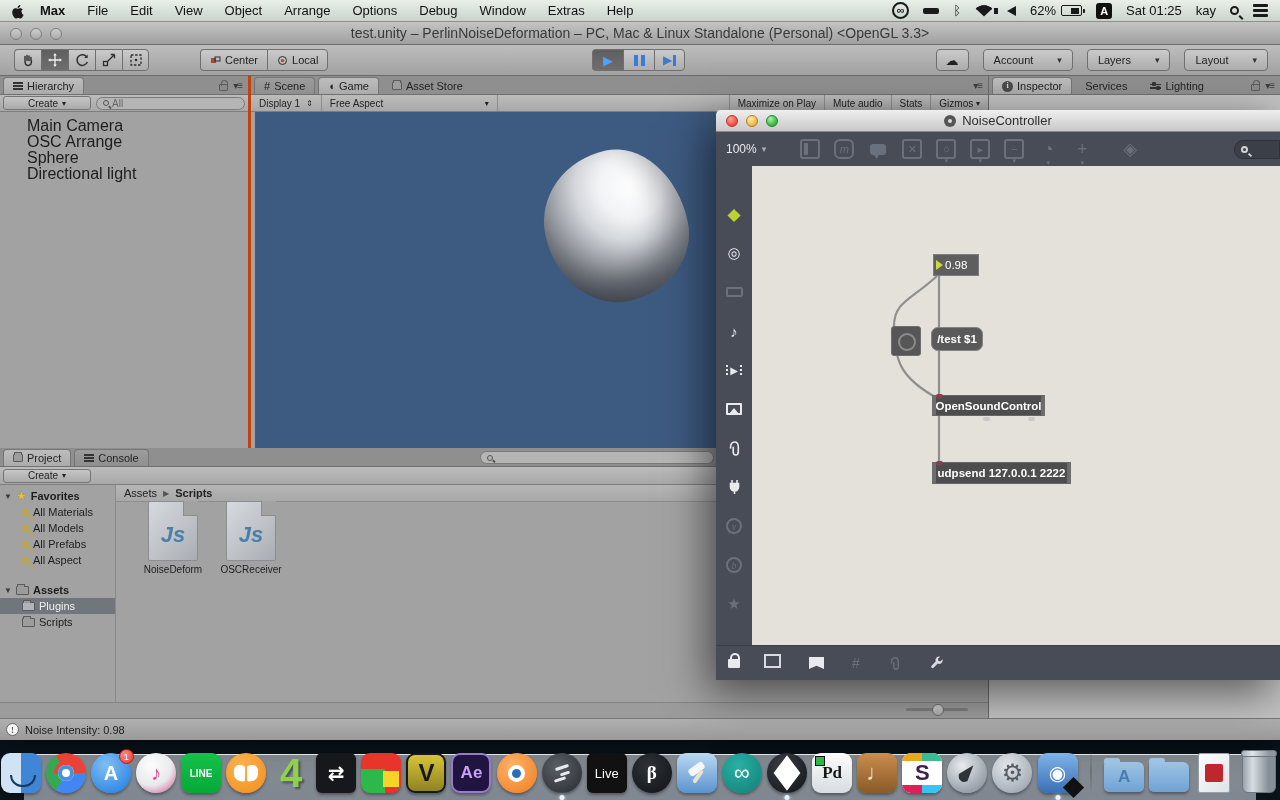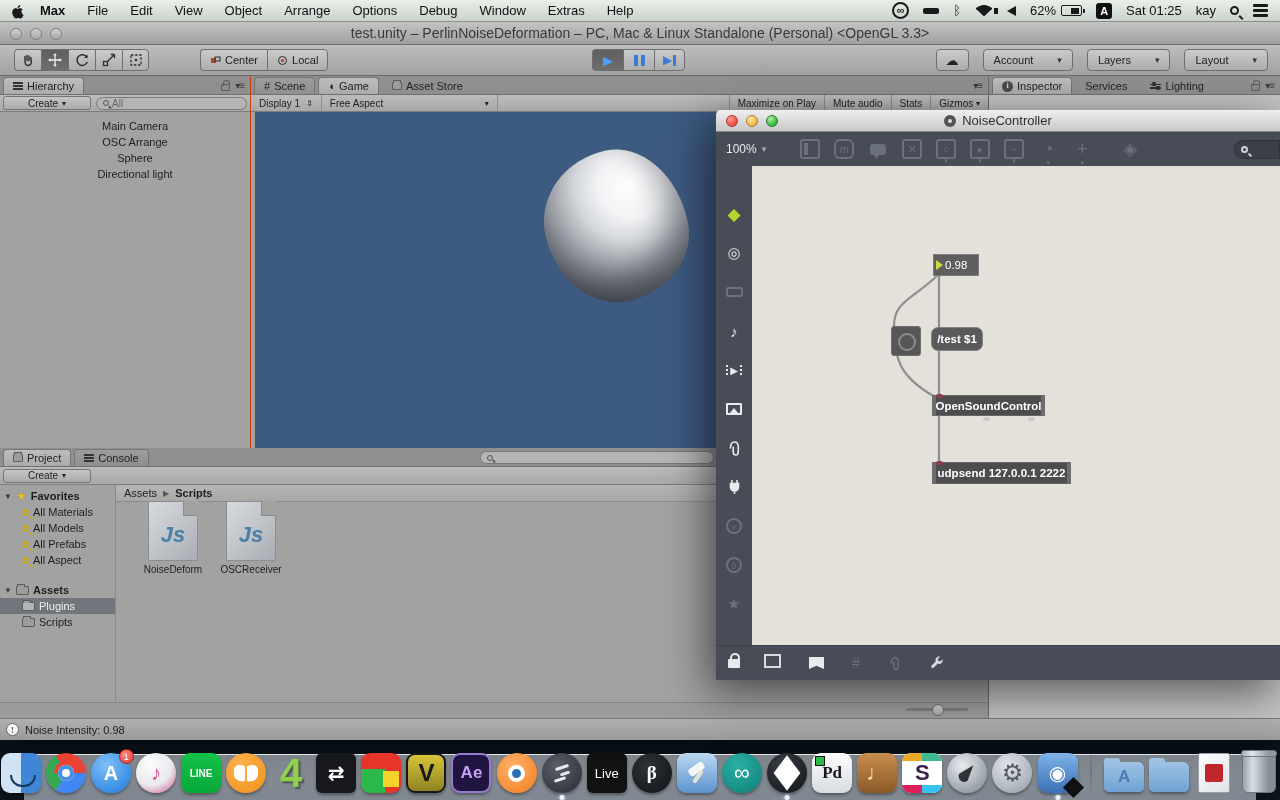--- a/index.html
+++ b/index.html
@@ -72,28 +72,28 @@
   .panel-menu { margin-left:auto; display:flex; align-items:center; gap:5px; padding-right:6px; color:#3c3c3c; font-size:10px; height:100%; }
   .lockicon { width:9px; height:7px; background:#8b8b8b; border:1px solid #5d5d5d; border-radius:1px; position:relative; display:inline-block; margin-top:4px; }
   .lockicon::before { content:""; position:absolute; left:1px; top:-5px; width:5px; height:5px; border:1.5px solid #5d5d5d; border-bottom:none; border-radius:4px 4px 0 0; }
   .vmenu { letter-spacing:-1px; }
   .bar3 { display:inline-flex; flex-direction:column; gap:1.5px; }
   .bar3 i { width:10px; height:1.5px; background:#333; }
   .foldericon { width:13px; height:9px; background:#9c9c9c; border:1px solid #5a5a5a; border-radius:1px; position:relative; display:inline-block; }
   .foldericon::before { content:""; position:absolute; left:0; top:-3px; width:6px; height:2px; background:#9c9c9c; border:1px solid #5a5a5a; border-bottom:none; border-radius:1px 1px 0 0; }
 
   
-  #hierarchy { position:absolute; left:0; top:54px; width:251px; height:372px; background:#a2a2a2; border-right:1px solid #c2410c;text-align:center; }
+  #hierarchy { position:absolute; left:0; top:54px; width:251px; height:372px; background:#a2a2a2; border-right:3px solid #c2410c; }
   #h-toolbar { height:17px; background:linear-gradient(180deg,#bcbcbc,#a8a8a8); border-bottom:1px solid #7d7d7d; display:flex; align-items:center; padding:0 3px; gap:5px; }
   .minibtn { height:14px; background:linear-gradient(180deg,#c6c6c6,#aaaaaa); border:1px solid #757575; border-radius:3px; font-size:10px; color:#222; padding:0 24px; display:flex; align-items:center; gap:4px; }
   .searchpill { flex:1; height:13px; background:#b5b5b5; border:1px solid #7a7a7a; border-radius:7px; display:flex; align-items:center; padding:0 6px; gap:3px; font-size:10px; color:#666; }
   .mag-s { width:6px; height:6px; border:1.5px solid #555; border-radius:50%; position:relative; display:inline-block; flex:none; }
   .mag-s::after { content:""; position:absolute; width:1.5px; height:3px; background:#555; left:5px; top:4.5px; transform:rotate(-45deg); }
   .h-list { padding-top:6px; }
-  .h-row { height:16px; line-height:16px; padding-left:20px; font-size:11px; color:#1d1d1d; }
+  .h-row { height:16px; line-height:16px; padding-left:27px; font-size:16px; color:#1d1d1d; }
 
   
   #gamecol { position:absolute; left:251px; top:54px; width:737px; height:372px; background:#a2a2a2; }
   #g-toolbar { height:17px; background:linear-gradient(180deg,#bcbcbc,#a8a8a8); border-bottom:1px solid #7d7d7d; display:flex; align-items:center; font-size:10px; color:#222; }
   .g-dd { height:100%; display:flex; align-items:center; padding:0 8px; border-right:1px solid #8c8c8c; gap:6px; }
   .g-right { margin-left:auto; display:flex; height:100%; }
   .g-btn { height:100%; display:flex; align-items:center; padding:0 8px; border-left:1px solid #8c8c8c; }
   #viewport { position:absolute; left:4px; top:36px; right:0; bottom:0; background:#3d5a80; overflow:hidden; }
   #blob { position:absolute; left:290px; top:38px; width:142px; height:152px; transform:rotate(-12deg); border-radius:54% 46% 52% 48% / 46% 57% 43% 54%; background:radial-gradient(circle at 66% 26%, #ffffff 0%, #f2f3f5 22%, #d4d7db 38%, #a8acb2 52%, #7b7f86 66%, #5a5e65 80%, #484c52 92%); box-shadow:inset -18px -22px 30px rgba(20,26,36,.35); }
 

